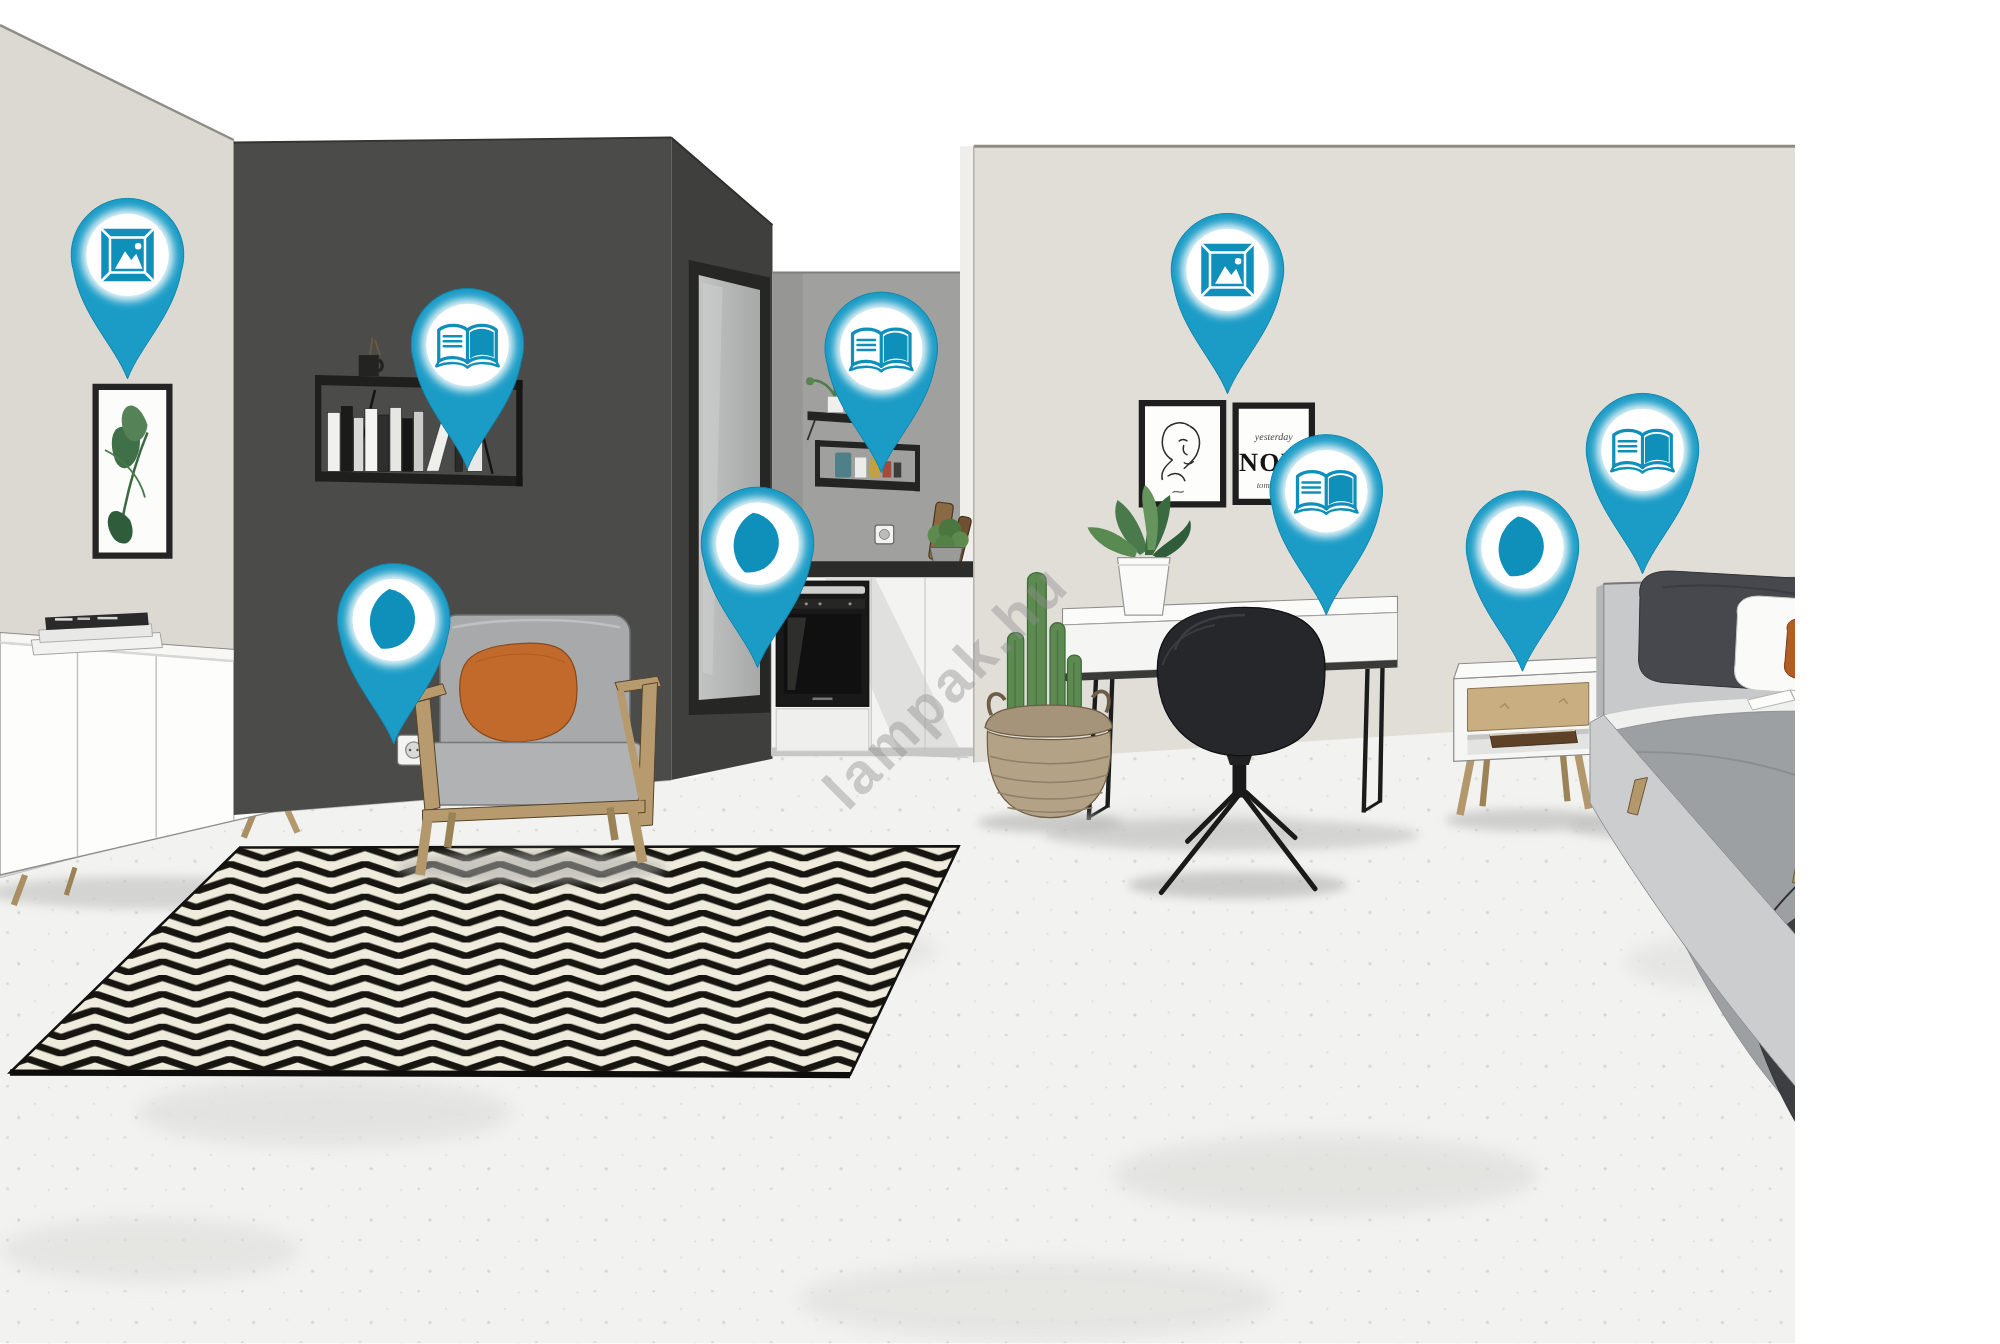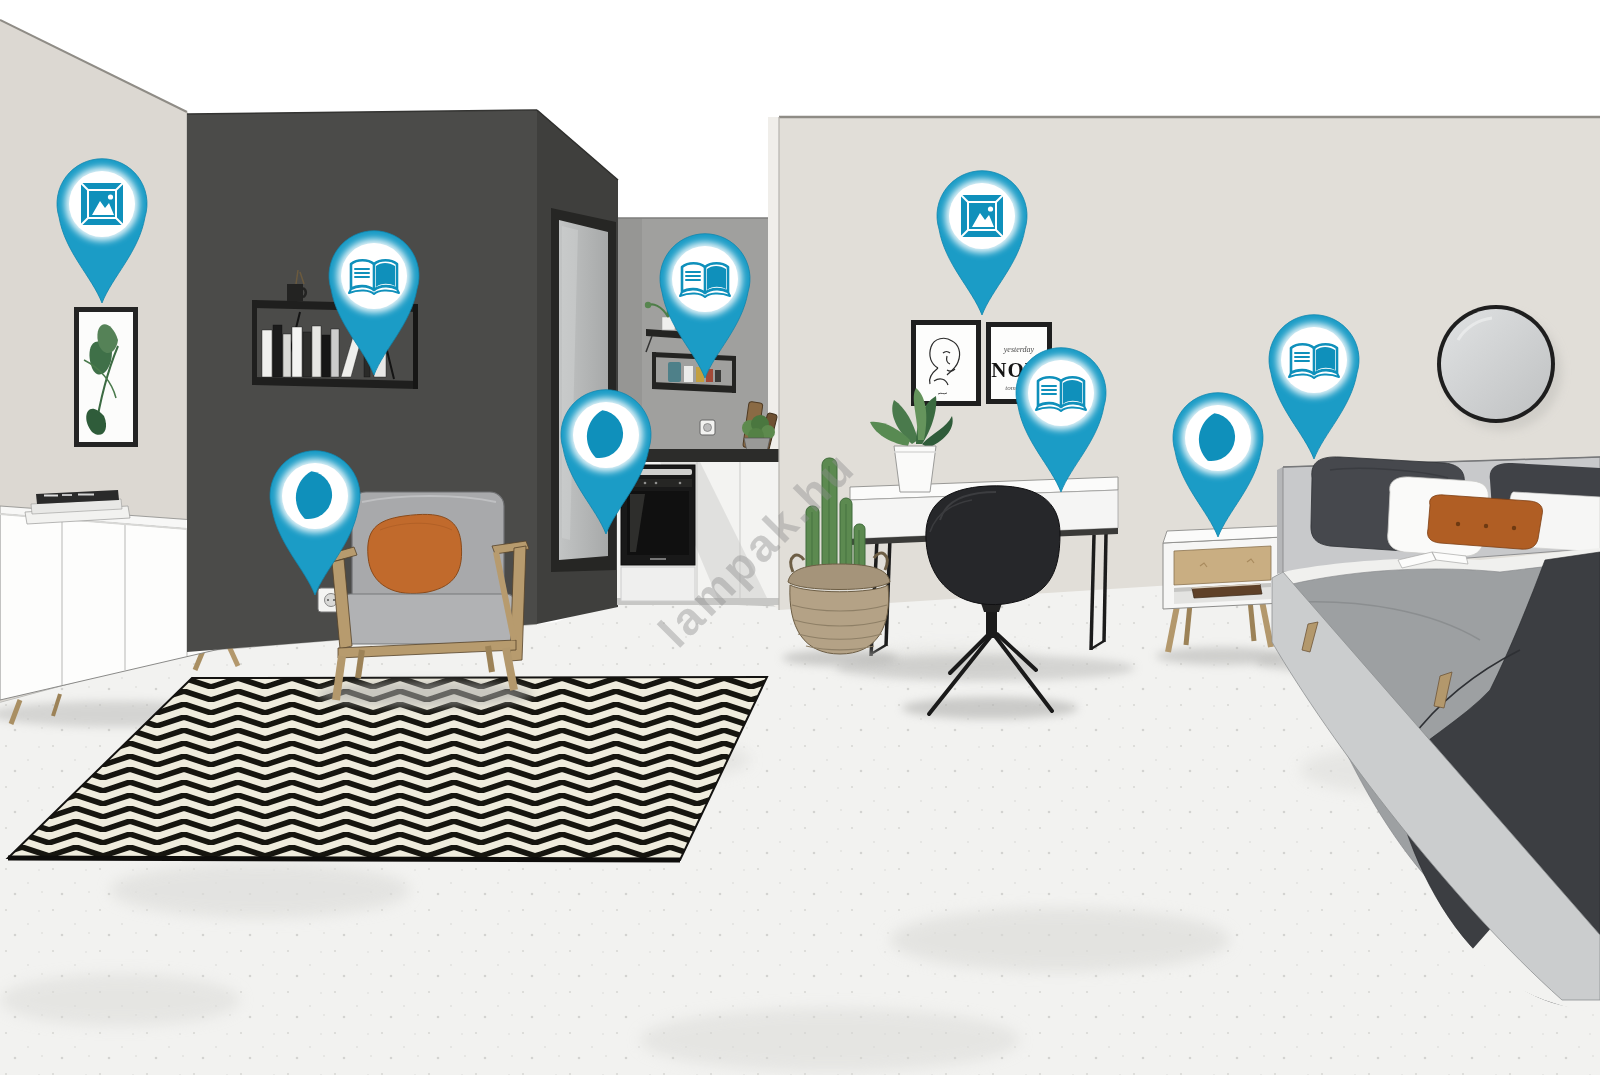--- a/index.html
+++ b/index.html
@@ -1,16 +1,16 @@
 <!DOCTYPE html>
 <html style="--pin_teal: #1b9cc6; --pin_icon_teal: #0f90bb; --accent_orange: #c16a2c; --dark_wall: #4b4b49; --left_wall: #dcd8d2; --right_wall: #e1ded8; --kitchen_wall: #a0a09e; --floor: #f2f2f0; --rug_black: #16150f; --rug_cream: #efecdd;"><head>
 <meta charset="utf-8">
 <style>
   html,body{margin:0;padding:0;background:#ffffff;}
-  .stage{position:relative;width:1600px;height:1075px;overflow:hidden;background:#fff;
+  .stage{position:relative;width:1436px;height:1075px;overflow:hidden;background:#fff;
          font-family:"Liberation Sans",sans-serif;}
   .stage svg.room{position:absolute;left:0;top:0;}
   #pin-layer{position:absolute;left:0;top:0;width:100%;height:100%;}
   .pin{position:absolute;width:100px;height:150px;cursor:pointer;}
   .pin svg{display:block;width:100%;height:100%;}
   .pin-fill{fill:var(--pin_teal,#1b9cc6);}
   .icon-fill{fill:var(--pin_icon_teal,#0f90bb);}
   .icon-stroke{stroke:var(--pin_icon_teal,#0f90bb);}
   .accent{fill:var(--accent_orange,#c16a2c);}
   .wm{font-family:"Liberation Sans",sans-serif;font-size:46px;font-weight:bold;

